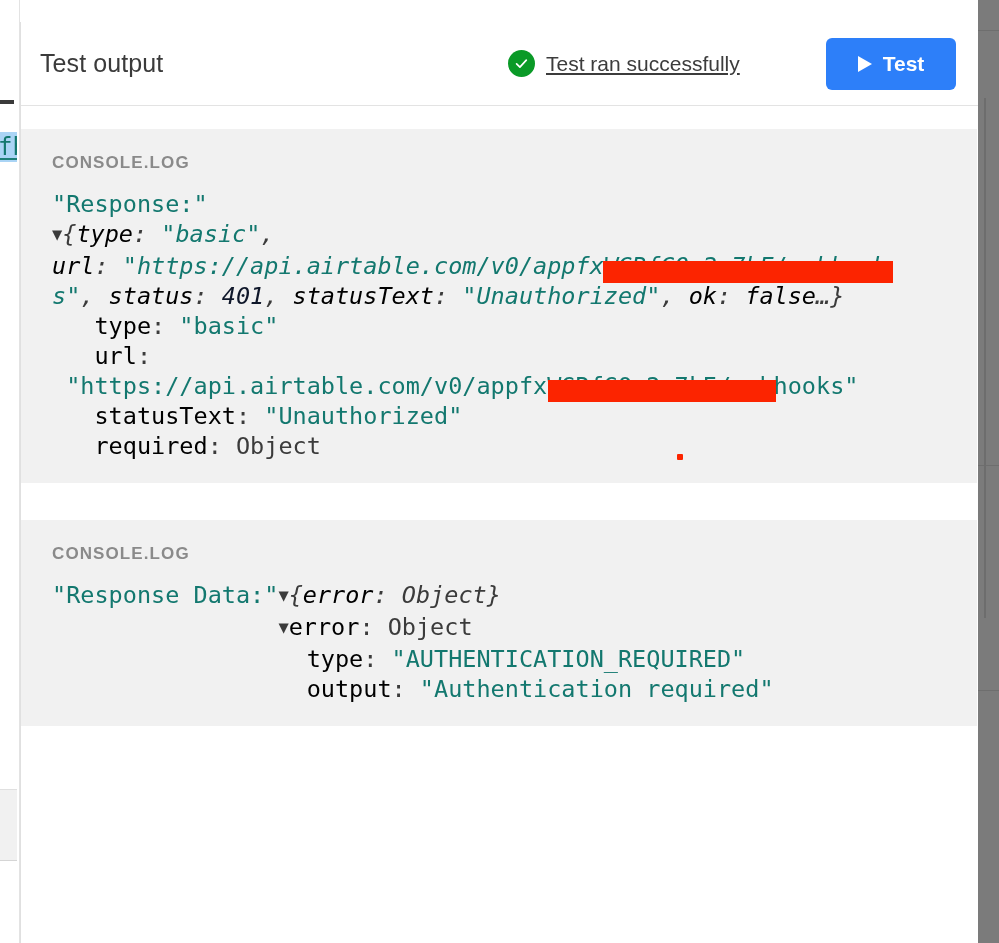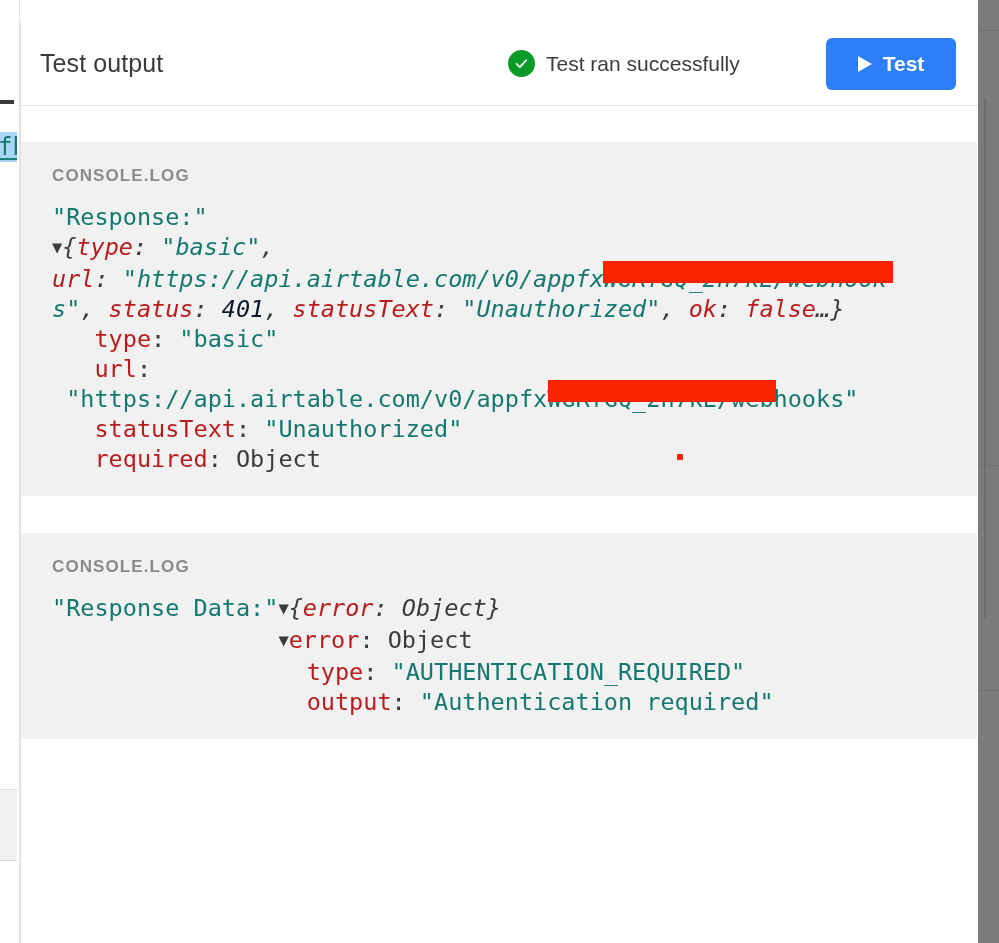--- a/index.html
+++ b/index.html
@@ -108,20 +108,21 @@
     background: #0a9a27;
     display: flex;
     align-items: center;
     justify-content: center;
     flex: none;
   }
   .status-icon svg { display: block; }
   .status-text {
     font-size: 21px;
     color: #3c3c3c;
+    text-decoration: underline;
   }
   .test-button {
     position: absolute;
     left: 805px;
     width: 130px; height: 52px;
     background: #2d7ff9;
     border: none;
     border-radius: 6px;
     color: #ffffff;
     font-family: "Liberation Sans", sans-serif;
@@ -143,21 +144,21 @@
   }
 
   
   .console-area {
     position: relative;
     padding-top: 20px;
   }
   .console-block {
     position: relative;
     background: #f1f1f1;
-    margin: 16px 1px 0 0;
+    margin: 3px 1px 0 0;
     padding: 24px 0 22px 0;
   }
   .console-block + .console-block { margin-top: 37px; }
 
   .console-label {
     font-family: "Liberation Sans", sans-serif;
     font-size: 17px;
     font-weight: 700;
     letter-spacing: 1.1px;
     color: #8a8a8a;
@@ -169,21 +170,21 @@
     font-family: "DejaVu Sans Mono", monospace;
     font-size: 23.5px;
     line-height: 30px;
     white-space: pre;
     color: #3b3b3b;
     margin-left: 31px;
   }
   .code.wrapline { white-space: pre-wrap; }
 
   .tok-str   { color: #13786f; }
-  .tok-key   { color: #b91c1c; }
+  .tok-key   { color: #000000; }
   .tok-num   { color: #0f172a; }
   .tok-plain { color: #3b3b3b; }
   .tok-ital  { font-style: italic; }
   .tri {
     color: #3b3b3b;
     font-size: 17px;
     position: relative;
     top: -2px;
   }
 

